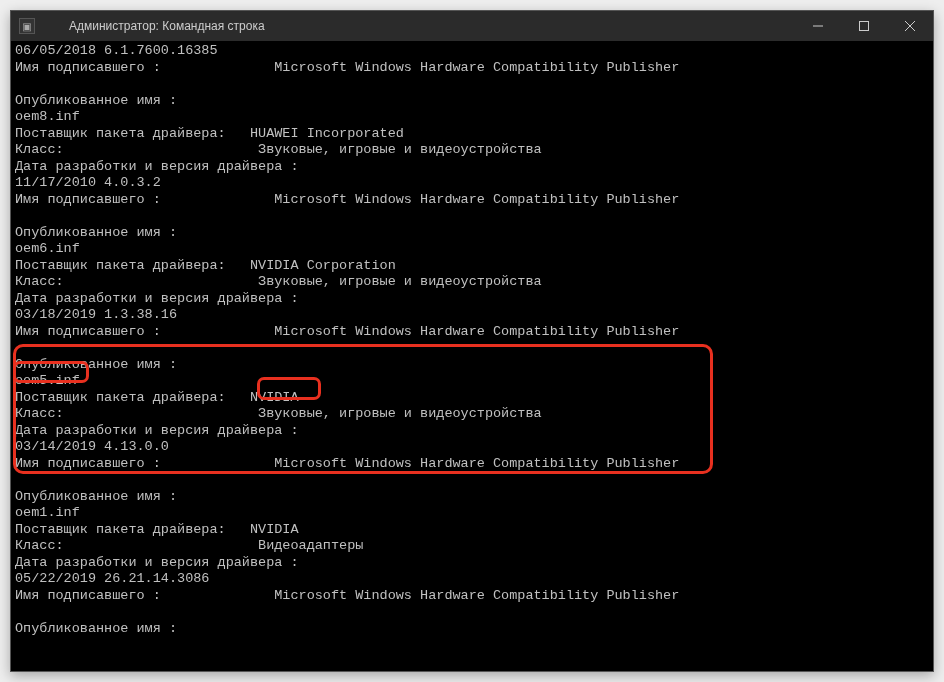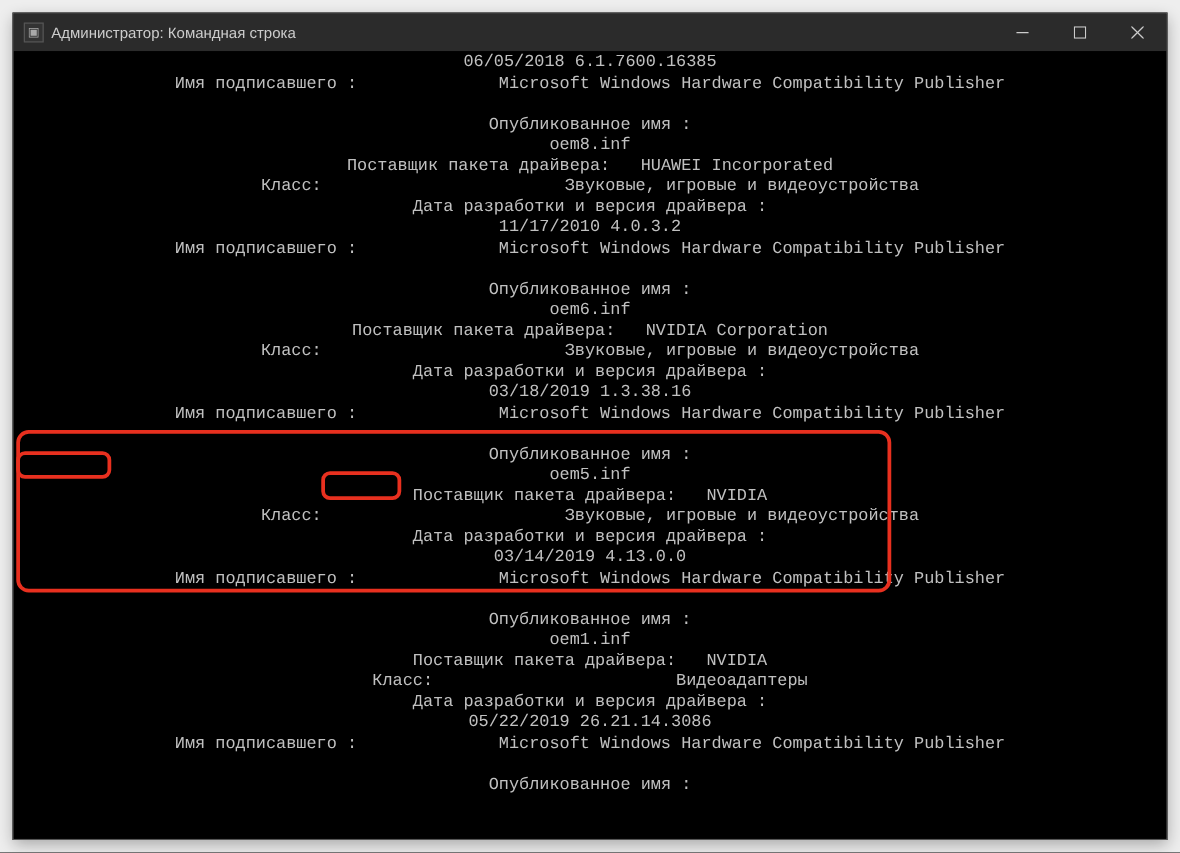--- a/index.html
+++ b/index.html
@@ -35,21 +35,21 @@
     height: 16px;
     margin: 0 6px 0 8px;
     background: #333;
     display: inline-flex;
     align-items: center;
     justify-content: center;
     font-size: 10px;
     color: #aaa;
     border: 1px solid #555;
   }
-  .titlebar-title { flex: 1; }
+  .titlebar-title { flex: 1; margin-left: 28px; }
   .window-controls { display: flex; height: 100%; }
   .win-btn {
     width: 46px;
     height: 100%;
     display: flex;
     align-items: center;
     justify-content: center;
     color: #ccc;
     font-size: 10px;
     cursor: pointer;
@@ -59,21 +59,20 @@
     flex: 1;
     background: #000;
     color: #c0c0c0;
     font-size: 13.5px;
     line-height: 16.5px;
     padding: 2px 4px;
     white-space: pre;
     overflow: hidden;
     position: relative;
     font-family: 'Consolas', 'Courier New', monospace;
-    text-align: center;
   }
   .highlight-box {
     position: absolute;
     border: 3px solid #e8301f;
     border-radius: 10px;
     pointer-events: none;
   }
   .hl-main {
     left: 2px;
     top: 303px;

